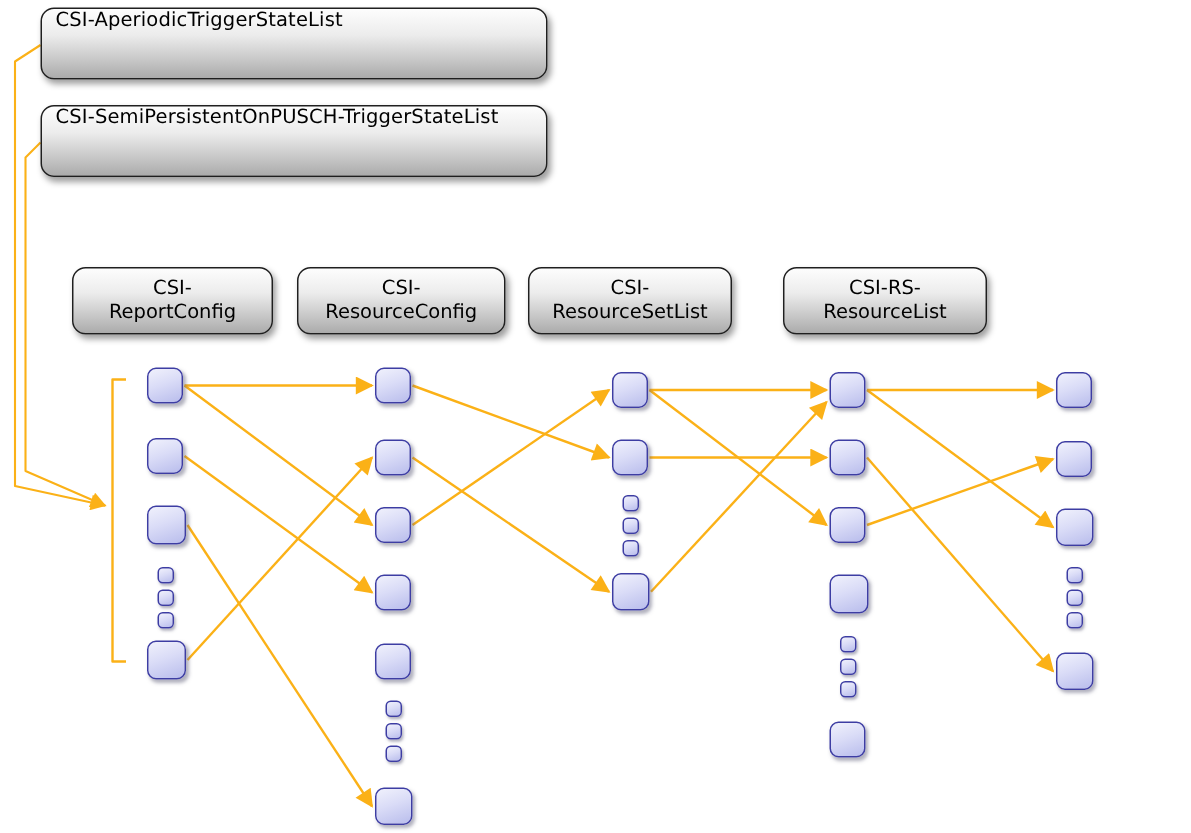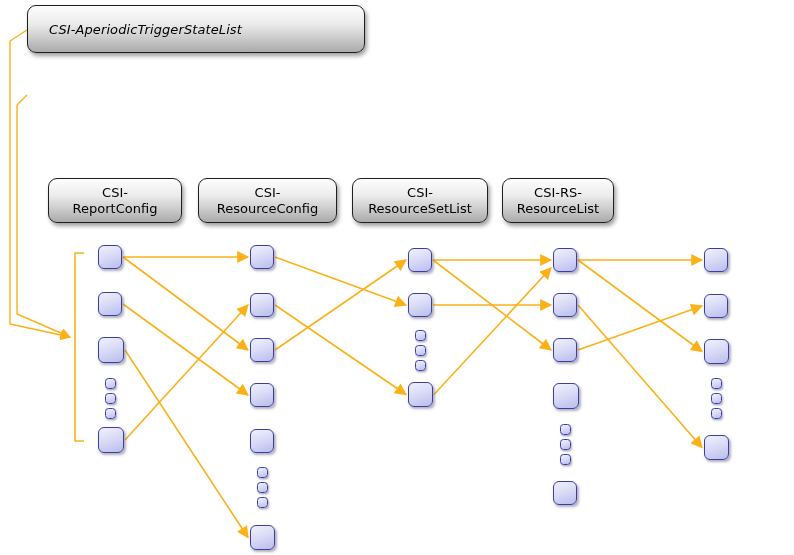--- a/index.html
+++ b/index.html
@@ -3,21 +3,21 @@
 <meta charset="utf-8">
 <style>
   html,body{margin:0;padding:0;background:#ffffff;}
   #canvas{position:relative;width:794px;height:555px;background:#ffffff;overflow:hidden;
           font-family:"DejaVu Sans","Liberation Sans",sans-serif;}
   #wires{position:absolute;left:0;top:0;z-index:1;pointer-events:none;}
   #nodes{position:absolute;left:0;top:0;width:100%;height:100%;z-index:2;}
   .gbox{position:absolute;box-sizing:border-box;border:1.5px solid #1f1f1f;border-radius:9px;
         background:linear-gradient(180deg,#fdfdfd 0%,#ececec 38%,#c9c9c9 72%,#ababab 100%);
         box-shadow:2px 3px 4px rgba(0,0,0,0.38);color:#000;font-size:13px;z-index:3;}
-  .tbox{display:flex;align-items:center;padding-left:21px;letter-spacing:0.1px;font-style:italic;}
+  .tbox{display:flex;padding-left:9px;letter-spacing:0.1px;}
   .hdr{display:flex;align-items:center;justify-content:center;text-align:center;
        white-space:pre-line;line-height:16px;}
   .node{position:absolute;box-sizing:border-box;border:1.6px solid #3d3da3;border-radius:6px;
         background:linear-gradient(160deg,#f0f1fc 0%,#dadcf7 45%,#b9bdec 100%);
         box-shadow:1.5px 2px 2.5px rgba(100,100,125,0.5);}
   .dot{border-radius:3.5px;border-width:1.3px;box-shadow:1px 1.5px 2px rgba(100,100,125,0.5);}
 </style>
 </head>
 <body>
 
@@ -84,22 +84,25 @@
       <div class="node" style="left: 704px; top: 339px; width: 25px; height: 25px;"></div>
       <div class="node" style="left: 704px; top: 435px; width: 25px; height: 25px;"></div>
       <div class="node dot" style="left: 710.5px; top: 378px; width: 11px; height: 11px;"></div>
       <div class="node dot" style="left: 710.5px; top: 393px; width: 11px; height: 11px;"></div>
       <div class="node dot" style="left: 710.5px; top: 408px; width: 11px; height: 11px;"></div>
     </div>
 
   <div class="gbox tbox" style="left: 27px; top: 5px; width: 338px; height: 48px;">
     <span>CSI-AperiodicTriggerStateList</span>
   </div>
+  <div class="gbox tbox" style="left: 27px; top: 70px; width: 338px; height: 48px;">
+    <span>CSI-SemiPersistentOnPUSCH-TriggerStateList</span>
+  </div>
 
   <div class="gbox hdr" style="left: 48px; top: 178px; width: 134px; height: 45px;">CSI-
 ReportConfig</div>
   <div class="gbox hdr" style="left: 198px; top: 178px; width: 139px; height: 45px;">CSI-
 ResourceConfig</div>
   <div class="gbox hdr" style="left: 352px; top: 178px; width: 136px; height: 45px;">CSI-
 ResourceSetList</div>
-  <div class="gbox hdr" style="left: 502px; top: 178px; width: 112px; height: 45px;">CSI-RS-
+  <div class="gbox hdr" style="left: 522px; top: 178px; width: 136px; height: 45px;">CSI-RS-
 ResourceList</div>
 </div>
 
 </body></html>

